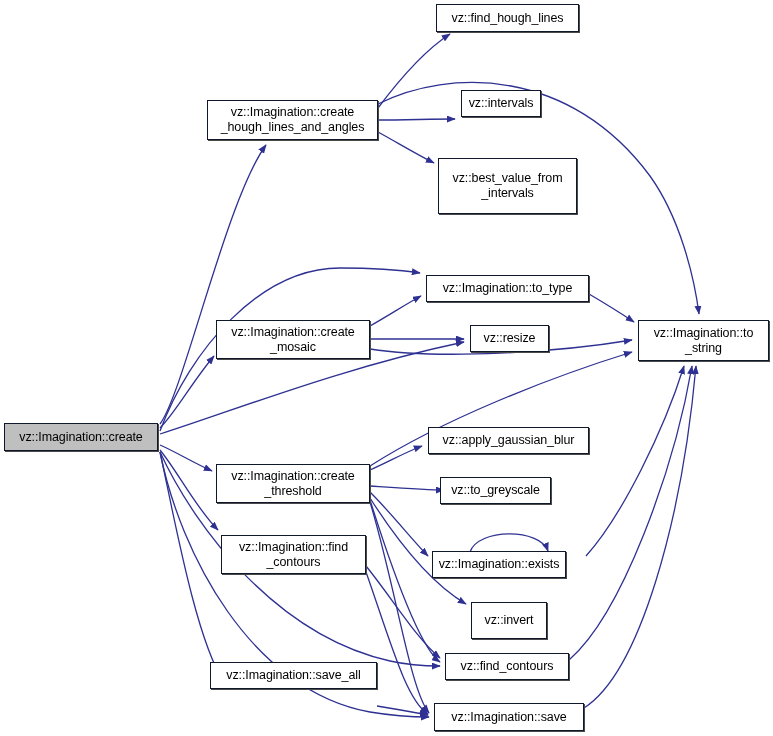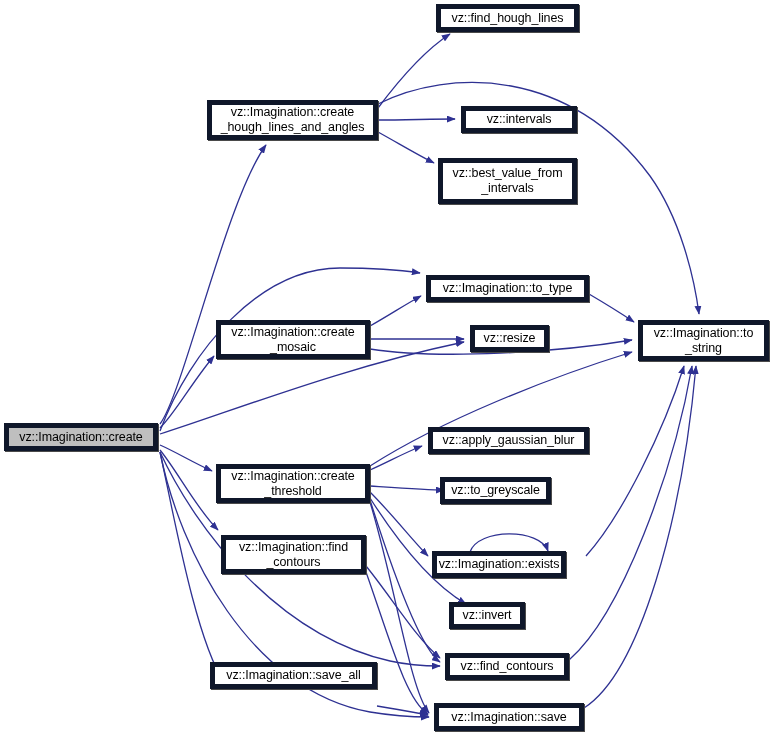--- a/index.html
+++ b/index.html
@@ -20,21 +20,21 @@
     position: absolute;
     left: 0;
     top: 0;
     width: 773px;
     height: 736px;
     pointer-events: none;
   }
   .node {
     position: absolute;
     box-sizing: border-box;
-    border: 5px solid #0f172a;
+    border: 1px solid #0f172a;
     background: #ffffff;
     display: flex;
     align-items: center;
     justify-content: center;
     text-align: center;
     line-height: 1.18;
     font-size: 12.5px;
     color: #000000;
     letter-spacing: -0.1px;
     white-space: pre-line;
@@ -95,35 +95,35 @@
         <path d="M 586,556 C 622,516 664,430 684,366" fill="none" stroke="#2e3192" stroke-width="1.3" marker-end="url(#arrowhead)"></path>
         <path d="M 470,552 C 478,528 540,528 548,551" fill="none" stroke="#2e3192" stroke-width="1.3" marker-end="url(#arrowhead)"></path>
       </g>
   </svg>
 
   <div id="node-group">
       <div class="node highlight" style="left: 4px; top: 423px; width: 154px; height: 28px;"><span class="node-label">vz::Imagination::create</span></div>
       <div class="node" style="left: 207px; top: 100px; width: 171px; height: 40px;"><span class="node-label">vz::Imagination::create
 _hough_lines_and_angles</span></div>
       <div class="node" style="left: 436px; top: 4px; width: 143px; height: 28px;"><span class="node-label">vz::find_hough_lines</span></div>
-      <div class="node" style="left: 461px; top: 106px; width: 116px; height: 27px;"><span class="node-label">vz::intervals</span></div>
-      <div class="node" style="left: 438px; top: 158px; width: 139px; height: 46px;"><span class="node-label">vz::best_value_from
+      <div class="node" style="left: 461px; top: 90px; width: 80px; height: 27px;"><span class="node-label">vz::intervals</span></div>
+      <div class="node" style="left: 438px; top: 158px; width: 139px; height: 56px;"><span class="node-label">vz::best_value_from
 _intervals</span></div>
       <div class="node" style="left: 426px; top: 275px; width: 163px; height: 27px;"><span class="node-label">vz::Imagination::to_type</span></div>
       <div class="node" style="left: 638px; top: 320px; width: 131px; height: 41px;"><span class="node-label">vz::Imagination::to
 _string</span></div>
       <div class="node" style="left: 216px; top: 320px; width: 154px; height: 39px;"><span class="node-label">vz::Imagination::create
 _mosaic</span></div>
       <div class="node" style="left: 470px; top: 325px; width: 79px; height: 27px;"><span class="node-label">vz::resize</span></div>
       <div class="node" style="left: 428px; top: 427px; width: 161px; height: 27px;"><span class="node-label">vz::apply_gaussian_blur</span></div>
       <div class="node" style="left: 216px; top: 464px; width: 154px; height: 39px;"><span class="node-label">vz::Imagination::create
 _threshold</span></div>
       <div class="node" style="left: 440px; top: 477px; width: 111px; height: 27px;"><span class="node-label">vz::to_greyscale</span></div>
       <div class="node" style="left: 221px; top: 535px; width: 145px; height: 39px; align-items: center;"><span class="node-label">vz::Imagination::find
 _contours</span></div>
       <div class="node" style="left: 432px; top: 551px; width: 134px; height: 27px;"><span class="node-label">vz::Imagination::exists</span></div>
-      <div class="node" style="left: 449px; top: 602px; width: 76px; height: 27px;"><span class="node-label">vz::invert</span></div>
+      <div class="node" style="left: 471px; top: 602px; width: 76px; height: 37px;"><span class="node-label">vz::invert</span></div>
       <div class="node" style="left: 445px; top: 653px; width: 124px; height: 27px;"><span class="node-label">vz::find_contours</span></div>
       <div class="node" style="left: 210px; top: 662px; width: 167px; height: 27px;"><span class="node-label">vz::Imagination::save_all</span></div>
       <div class="node" style="left: 434px; top: 703px; width: 150px; height: 28px;"><span class="node-label">vz::Imagination::save</span></div>
     </div>
 
 </div>
 
 </body></html>

